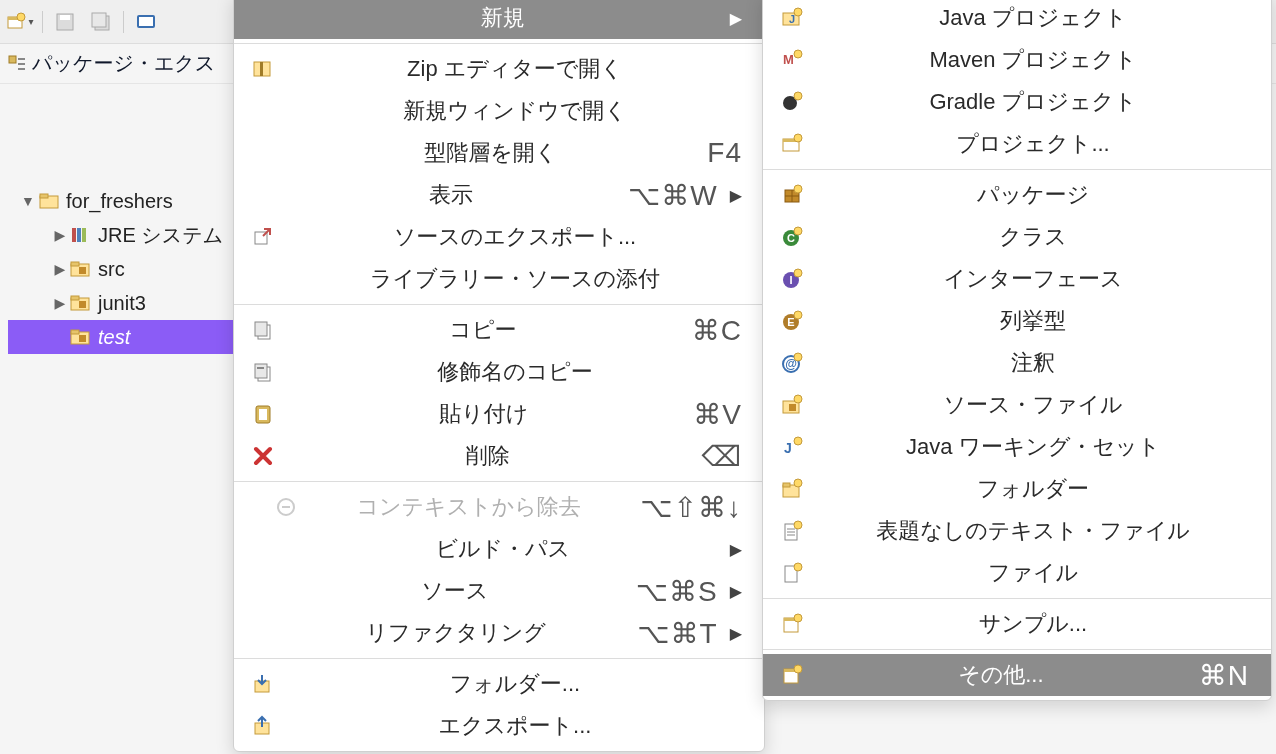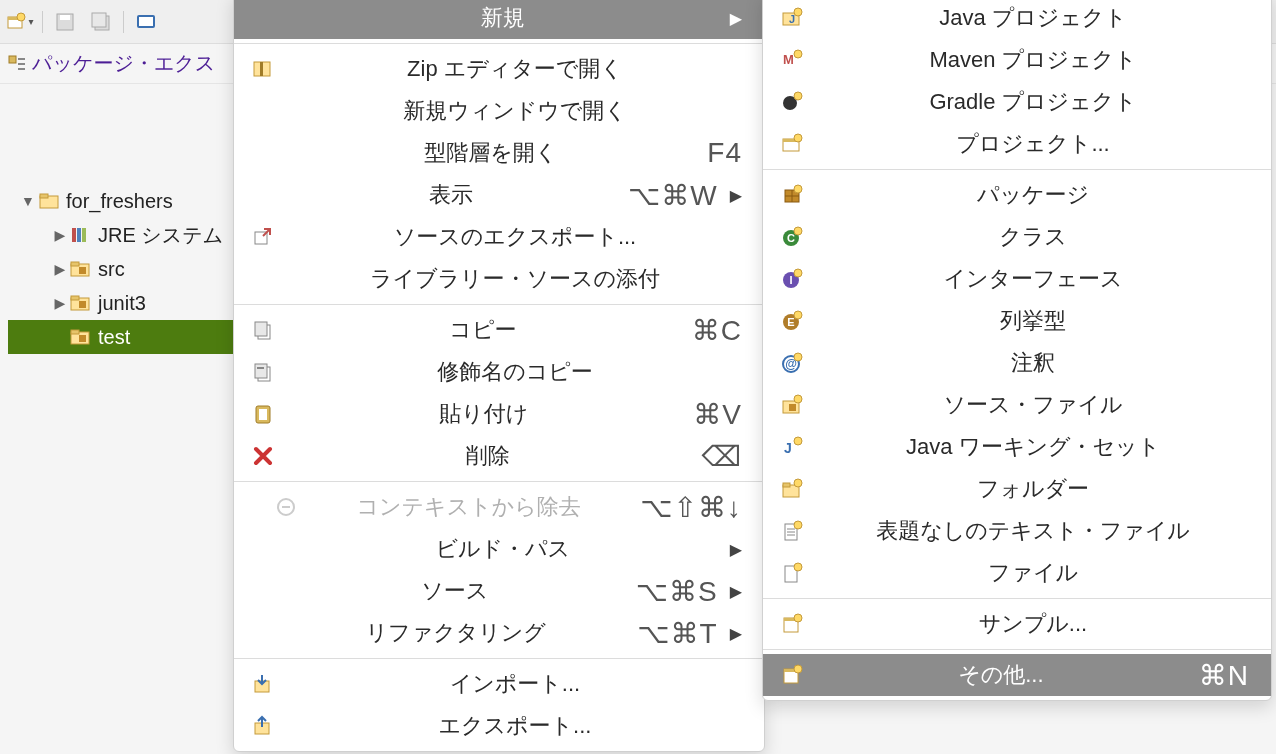--- a/index.html
+++ b/index.html
@@ -7,30 +7,30 @@
 
 
 .toolbar { height: 44px; background: #efefef; display: flex; align-items: center; padding: 0 6px; gap: 8px; border-bottom: 1px solid #ddd; }
 .toolbar .tbtn { width: 28px; height: 28px; display: inline-flex; align-items: center; justify-content: center; }
 .toolbar .tbtn.dropdown::after { content: "▾"; font-size: 10px; margin-left: 2px; color: #555; }
 .toolbar .sep { width: 1px; height: 22px; background: #ccc; }
 
 
 .view-tab { height: 40px; display: flex; align-items: center; padding: 0 8px; background: #f5f5f5; border-bottom: 1px solid #e5e5e5; }
 .view-tab .icon { width: 18px; height: 18px; margin-right: 6px; display: inline-flex; }
-.view-tab .label { font-size: 20px; color: #4c1d95; }
+.view-tab .label { font-size: 20px; color: #0f172a; }
 
 
 .tree { padding-top: 100px; padding-left: 8px; }
 .tree-node { display: flex; align-items: center; height: 34px; font-size: 20px; color: #222; padding-left: 4px; }
 .tree-node .caret { width: 20px; text-align: center; color: #666; font-size: 14px; }
 .tree-node .icon { width: 22px; height: 22px; margin-right: 6px; display: inline-flex; align-items: center; justify-content: center; }
 .tree-node.l1 { padding-left: 10px; }
 .tree-node.l2 { padding-left: 42px; }
-.tree-node.selected { background: #4d7c0f; color: #fff; padding-right: 0; margin-right: 0; width: 233px; }
+.tree-node.selected { background: #8b5cf6; color: #fff; padding-right: 0; margin-right: 0; width: 233px; font-style: italic; }
 
 
 .context-menu  { position: absolute; top: -8px; left: 233px; width: 532px; background: #fff; border: 1px solid #d0d0d0; border-radius: 6px; box-shadow: 0 6px 18px rgba(0,0,0,0.15); padding: 4px 0; }
 .submenu       { position: absolute; top: -8px; left: 762px; width: 510px; background: #fff; border: 1px solid #d0d0d0; border-radius: 6px; box-shadow: 0 6px 18px rgba(0,0,0,0.15); padding: 4px 0; }
 .menu-item { display: flex; align-items: center; height: 42px; padding: 0 22px 0 14px; font-size: 22px; color: #2a2a2a; }
 .menu-item.highlight { background: #8c8c8c; color: #fff; }
 .menu-item.disabled { color: #b0b0b0; margin-left: 23px; }
 .menu-item .micon { width: 30px; height: 26px; margin-right: 10px; display: inline-flex; align-items: center; justify-content: center; flex-shrink:0;}
 .menu-item .micon.spacer { width: 30px; }
 .menu-item .mlabel { flex: 1; white-space: nowrap; text-align: center; }
@@ -261,21 +261,21 @@
       <span class="marrow">▶</span>
     </div>
     <div class="menu-sep"></div>
     <div class="menu-item">
       <span class="micon">
         <svg width="22" height="22">
           <rect x="3" y="8" width="14" height="11" fill="#ffe39b" stroke="#c49a3a"></rect>
           <path d="M10 2 L10 11 M6 7 L10 11 L14 7" stroke="#3a6fb0" stroke-width="2" fill="none"></path>
         </svg>
       </span>
-      <span class="mlabel">インポート...</span>
+      <span class="mlabel">フォルダー...</span>
     </div>
     <div class="menu-item">
       <span class="micon">
         <svg width="22" height="22">
           <rect x="3" y="8" width="14" height="11" fill="#ffe39b" stroke="#c49a3a"></rect>
           <path d="M10 12 L10 2 M6 6 L10 2 L14 6" stroke="#3a6fb0" stroke-width="2" fill="none"></path>
         </svg>
       </span>
       <span class="mlabel">エクスポート...</span>
     </div>

